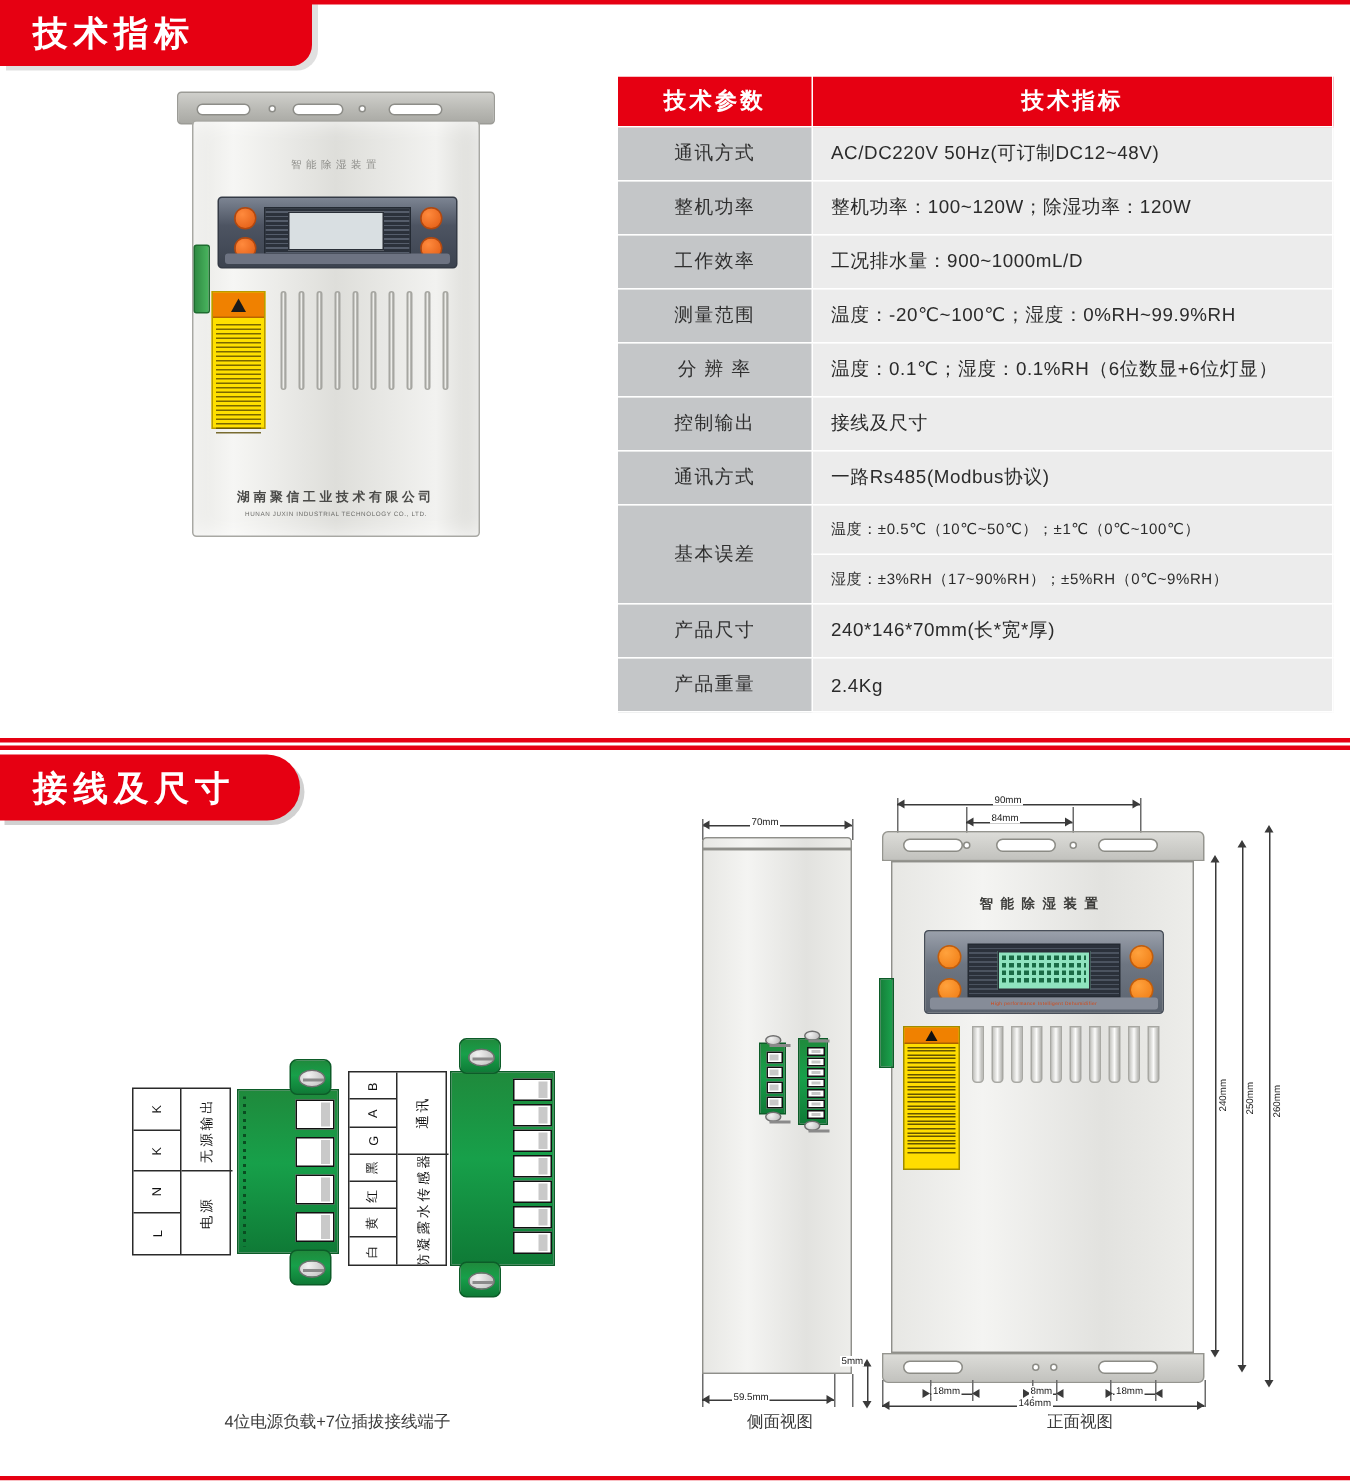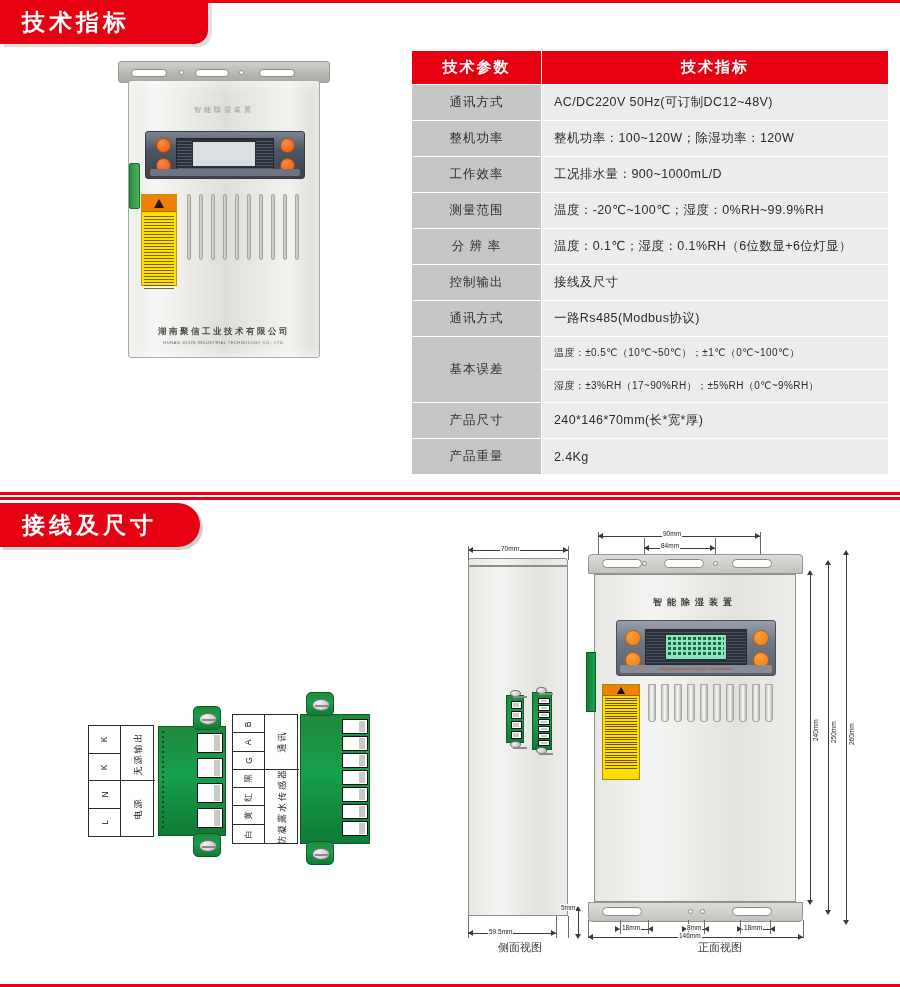--- a/index.html
+++ b/index.html
@@ -627,20 +627,21 @@
         <div class="arrow-r" style="left:157px; top:404px;"></div>
         <div class="arrow-l" style="left:190px; top:404px;"></div>
         <div class="dim-txt" style="left:163px; top:402px;">18mm</div>
 
         <div class="dim-line dim-h" style="left:8px; top:415px; width:215px;"></div>
         <div class="arrow-l" style="left:8px; top:412px;"></div>
         <div class="arrow-r" style="left:218px; top:412px;"></div>
         <div class="dim-txt" style="left:98px; top:410px;">146mm</div>
       </div>
 
+      <div class="cap" style="left:60px; top:440px; width:330px;">4位电源负载+7位插拔接线端子</div>
       <div class="cap" style="left:450px; top:440px; width:140px;">侧面视图</div>
       <div class="cap" style="left:650px; top:440px; width:140px;">正面视图</div>
     </div>
   </div>
 
   <div class="banner" id="banner-tech">技术指标</div>
   <div class="banner" id="banner-wire">接线及尺寸</div>
 
 </div>
 

